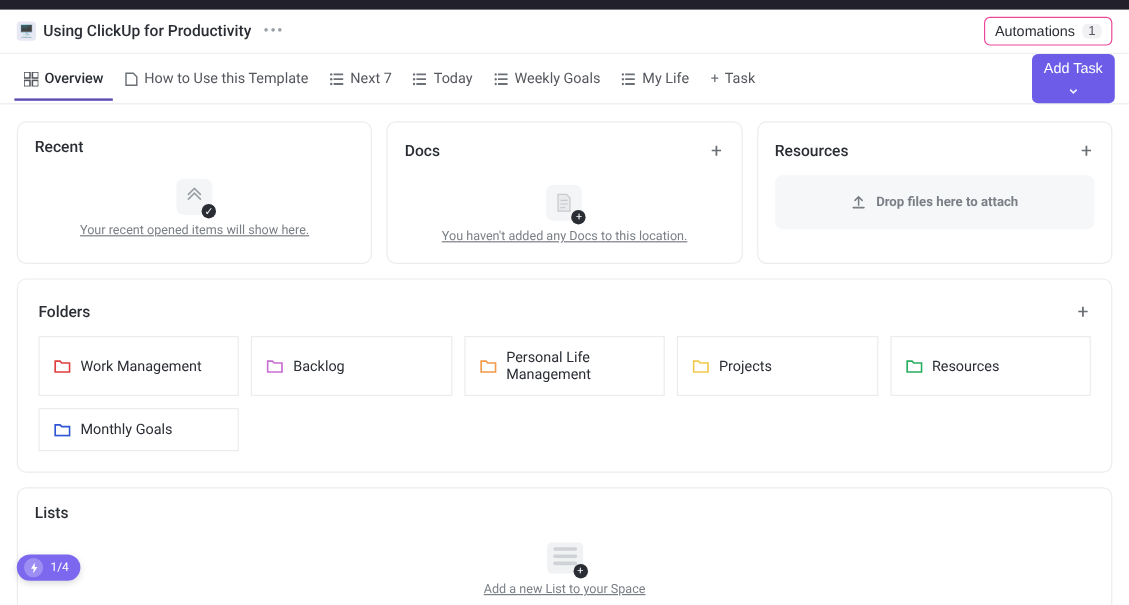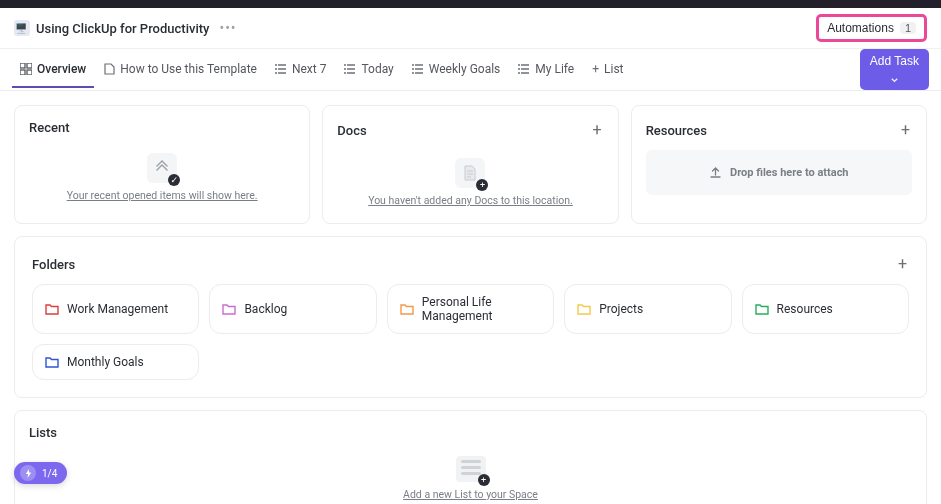--- a/index.html
+++ b/index.html
@@ -32,21 +32,21 @@
     width: 16px; height: 16px;
     background: #e8e8f5;
     border-radius: 3px;
     display: flex; align-items:center; justify-content:center;
     font-size: 10px;
   }
   .page-title { font-weight: 500; font-size: 13px; }
   .more-dots { color: #9aa0a6; cursor: pointer; padding: 0 4px; font-size: 14px; letter-spacing: 1px;}
   .automations-btn {
     display: flex; align-items: center; gap: 6px;
-    border: 3px solid #ec4899;
+    border: 1px solid #ec4899;
     border-radius: 5px;
     padding: 4px 8px;
     font-size: 12px;
     color: #2a2e34;
     background: #fff;
     cursor: pointer;
     margin-left: 11px;
   }
   .badge {
     background: #f1f1f3;
@@ -57,21 +57,21 @@
   }
   .tabs {
     display: flex;
     align-items: center;
     justify-content: space-between;
     padding: 0 12px;
     border-bottom: 1px solid #ececee;
   }
   .tabs-left { display: flex; gap: 2px; }
   .tab {
-    display: flex; align-items: center; gap: 5px;
+    display: flex; align-items: flex-end; gap: 5px;
     padding: 10px 8px;
     color: #54575d;
     font-size: 12px;
     cursor: pointer;
     border-bottom: 2px solid transparent;
   }
   .tab.active {
     color: #2a2e34;
     font-weight: 500;
     border-bottom-color: #5d4db2;
@@ -147,21 +147,21 @@
   }
   .folders-card { padding: 17px; }
   .folder-grid {
     display:grid;
     grid-template-columns: repeat(5, 1fr);
     gap: 10px;
     margin-top: 4px;
   }
   .folder-tile {
     border: 1px solid #ececee;
-    border-radius: 12px;
+    border-radius: 0;
     padding: 10px 12px;
     display:flex; align-items:center; gap:8px;
     cursor:pointer;
     font-size: 12px;
     color:#2a2e34;
   }
   .folder-icon { width: 14px; height: 12px; display:inline-flex; }
   .lists-card { min-height: 130px; }
   .lists-empty {
     display:flex; flex-direction:column; align-items:center; gap:6px;
@@ -287,21 +287,21 @@
             <line x1="3" y1="10" x2="11" y2="10" stroke="#6b6f76" stroke-width="1.5"></line>
             <circle cx="1" cy="2" r="1" fill="#6b6f76"></circle>
             <circle cx="1" cy="6" r="1" fill="#6b6f76"></circle>
             <circle cx="1" cy="10" r="1" fill="#6b6f76"></circle>
           </svg>
       </span>
       <span>My Life</span>
     </div>
     <div class="tab">
       <span class="tab-icon">+</span>
-      <span>List</span>
+      <span>Task</span>
     </div>
   </div>
   <button class="add-task-btn">
     <span>Add Task</span>
     <span class="chev">
       <svg width="9" height="9" viewBox="0 0 10 10">
           <path d="M2 3l3 3 3-3" fill="none" stroke="#fff" stroke-width="1.5"></path>
         </svg>
     </span>
   </button>

